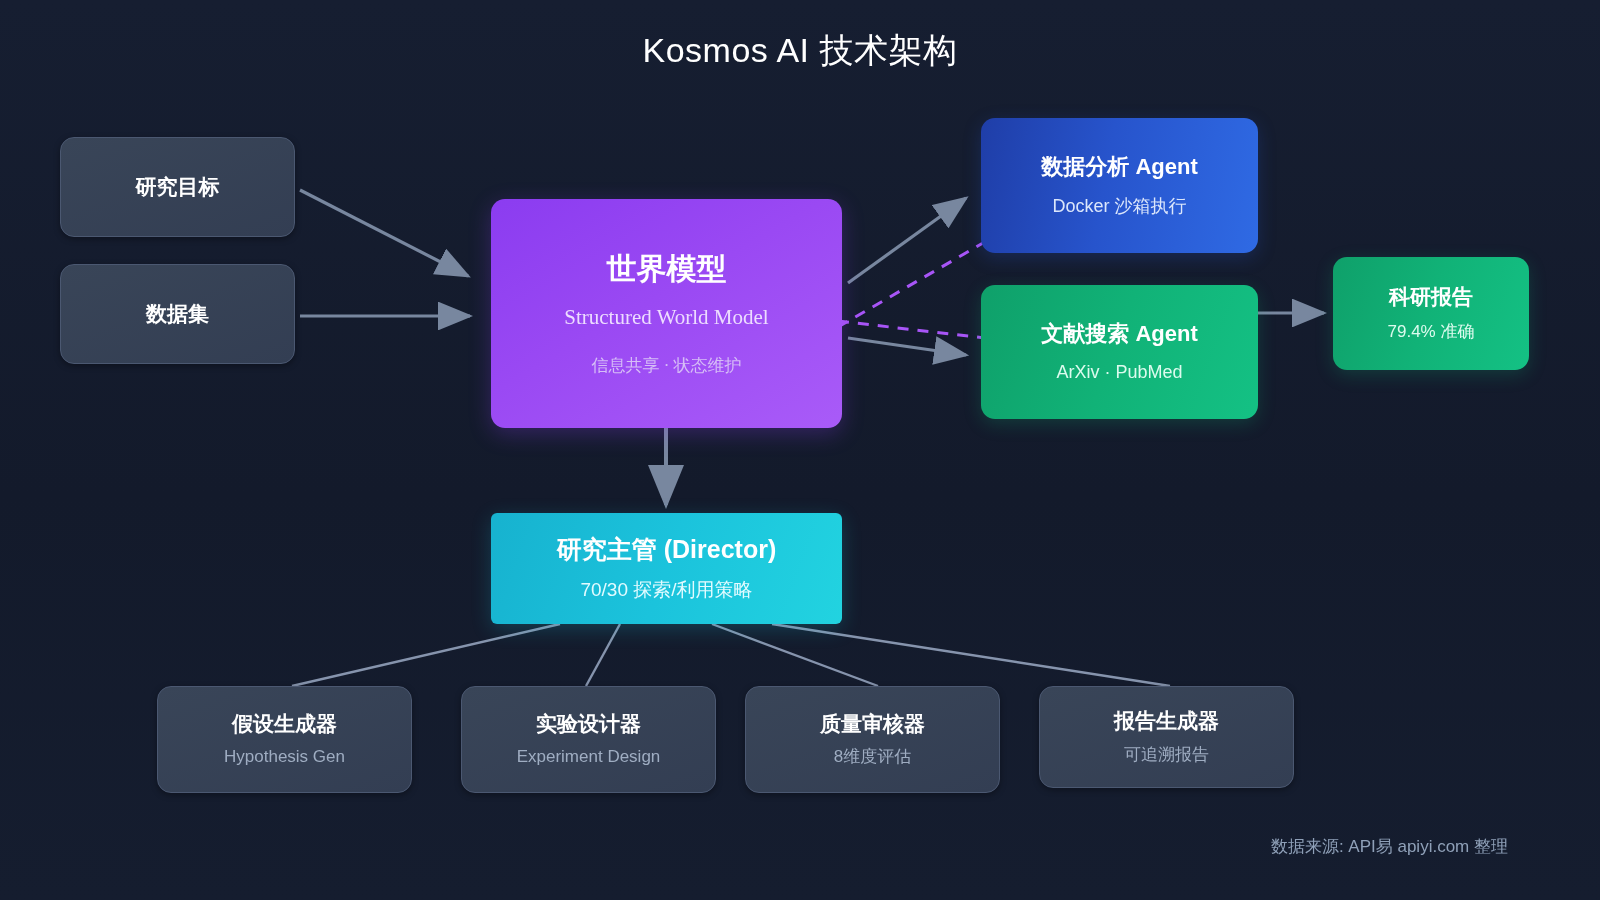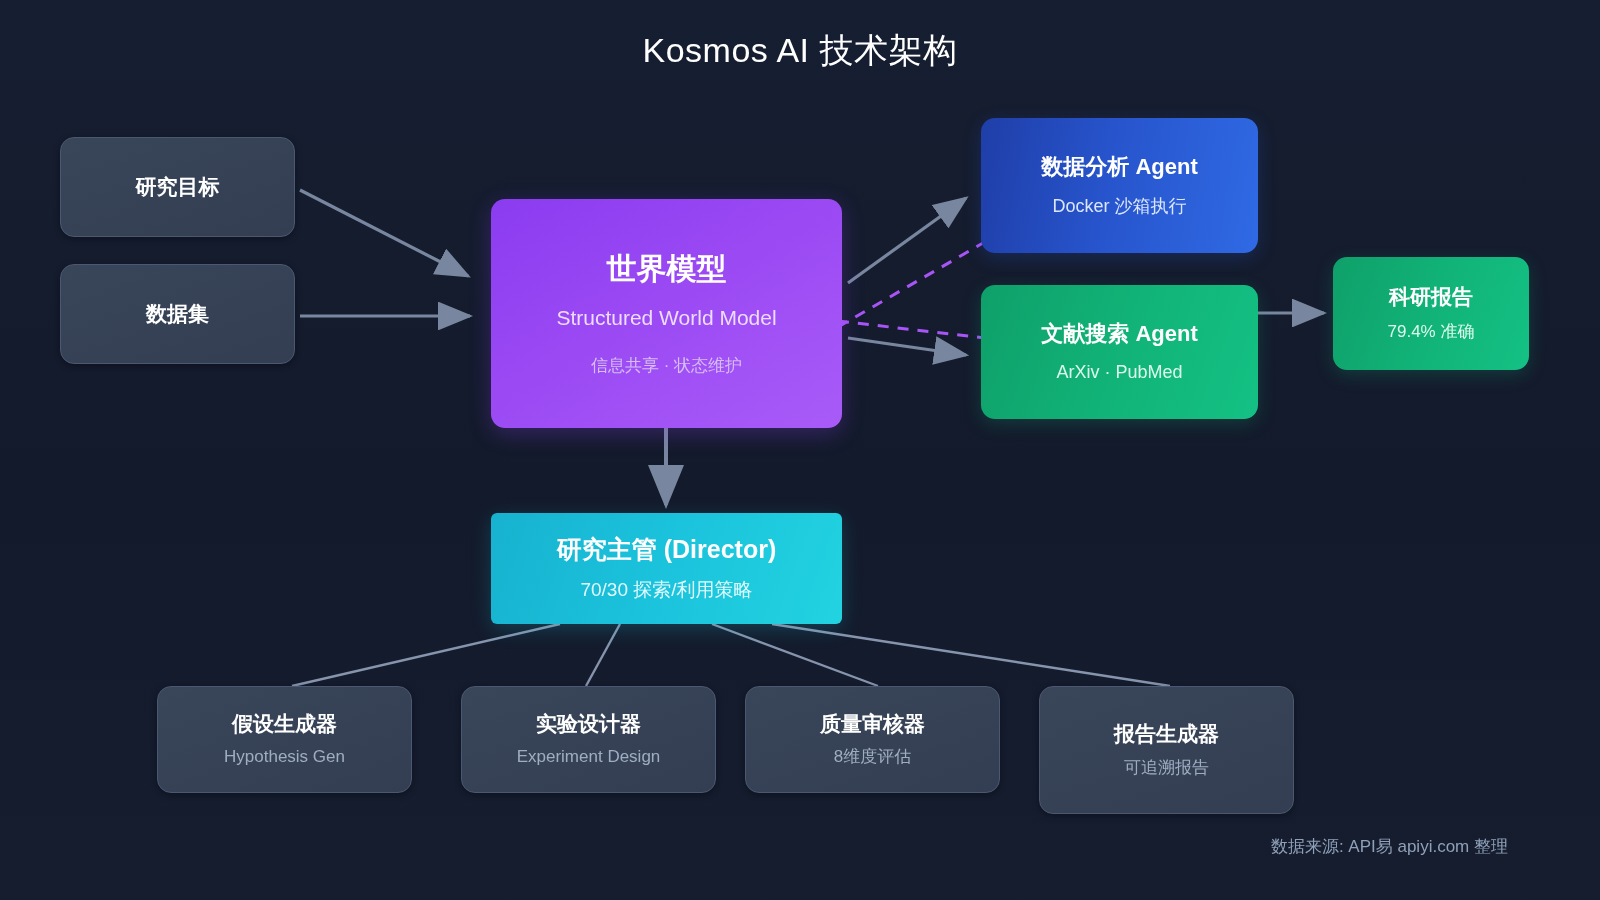--- a/index.html
+++ b/index.html
@@ -40,20 +40,21 @@
     border:1px solid #4b5871;
     box-shadow:0 2px 6px rgba(0,0,0,.35);
   }
   .slate .t1 { font-size:21px; }
   .slate .t2 { font-size:17px; color:#9fadc2; margin-top:9px; }
 
   
   .purple {
     background:linear-gradient(150deg,#8b3cf0 0%,#9a49f3 45%,#a95bf8 100%);
     box-shadow:0 6px 22px rgba(139,60,240,.28);
+    font-family:Liberation Serif, serif;
   }
   .purple .t1 { font-size:30px; }
   .purple .t2 { font-size:21px; color:#eddcff; margin-top:16px; }
   .purple .t3 { font-size:17px; color:#d6bdf6; margin-top:24px; }
 
   
   .blue {
     background:linear-gradient(100deg,#1f3ea8 0%,#2754cc 45%,#2f6ae4 100%);
     box-shadow:0 5px 18px rgba(39,84,204,.25);
   }
@@ -156,18 +157,18 @@
   <div class="t2">Hypothesis Gen</div>
 </div>
 <div class="node slate" style="left:451px; top:686px; width:255px; height:107px;margin-left:10px;">
   <div class="t1">实验设计器</div>
   <div class="t2">Experiment Design</div>
 </div>
 <div class="node slate" style="left:745px; top:686px; width:255px; height:107px;">
   <div class="t1">质量审核器</div>
   <div class="t2">8维度评估</div>
 </div>
-<div class="node slate" style="left:1039px; top:686px; width:255px; height:128px;">
+<div class="node slate" style="left:1039px; top:686px; width:255px; height:102px;">
   <div class="t1">报告生成器</div>
   <div class="t2">可追溯报告</div>
 </div>
 
 <div class="footer">数据来源: API易 apiyi.com 整理</div>
 
 </body></html>

